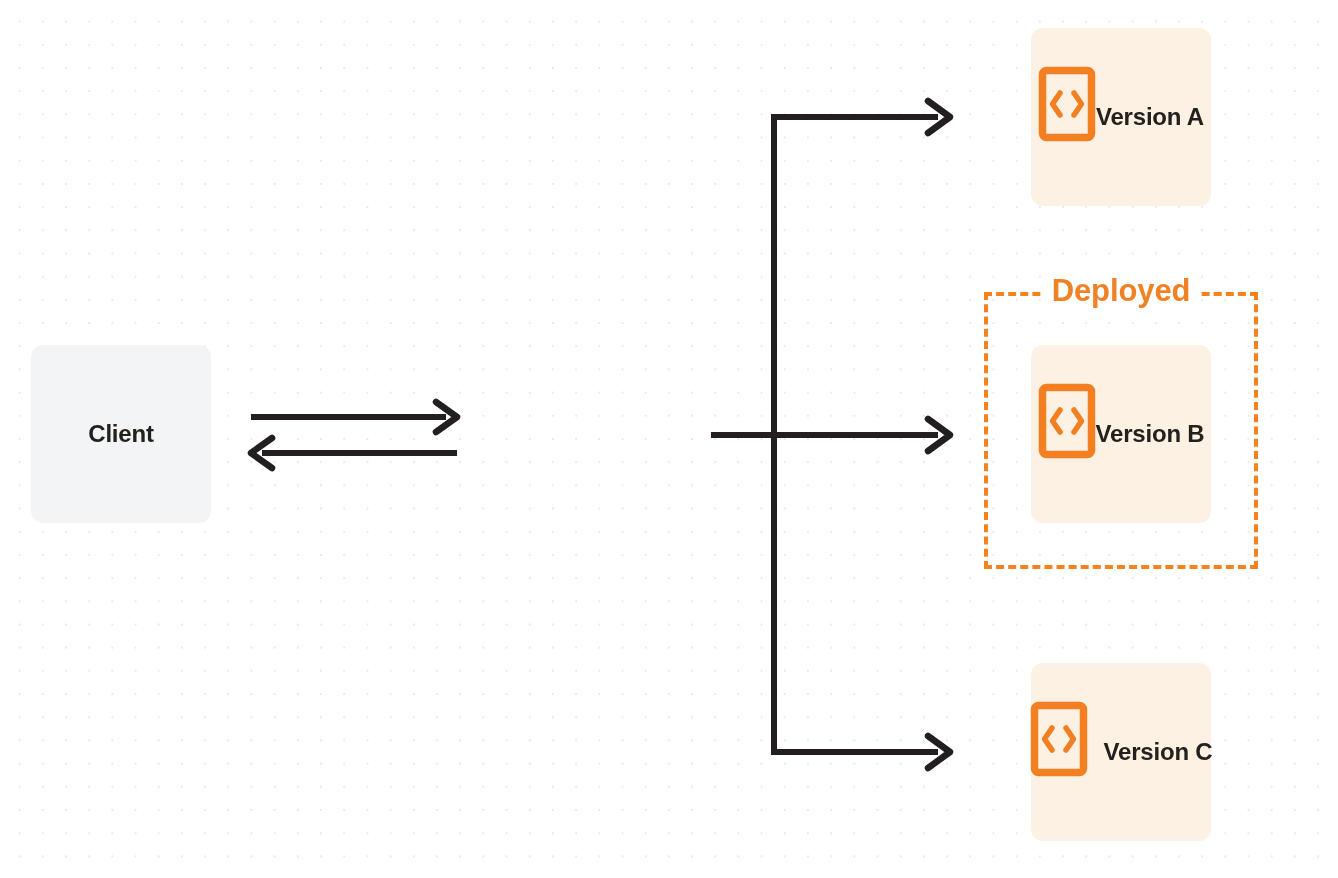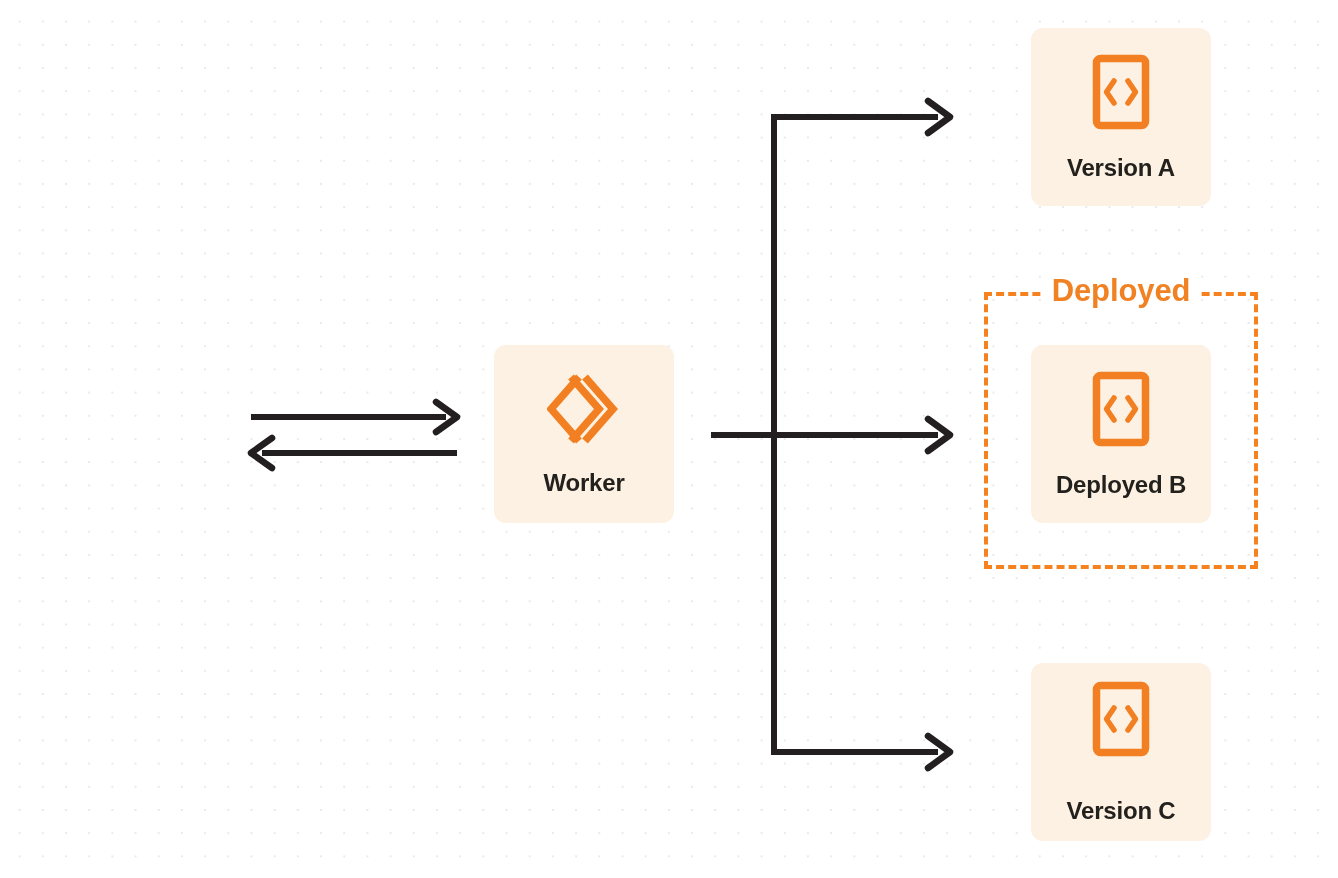--- a/index.html
+++ b/index.html
@@ -16,21 +16,20 @@
     background-size: 23.2px 23.2px;
     background-position: 8px 10px;
     overflow: hidden;
     font-family: "Liberation Sans", "DejaVu Sans", sans-serif;
   }
 
   
   .node {
     position: absolute;
     display: flex;
-    flex-direction: column;
     align-items: center;
     justify-content: center;
     border-radius: 12px;
     box-sizing: border-box;
   }
   .node-label {
     font-size: 24px;
     font-weight: 700;
     color: #23211d;
     letter-spacing: -0.2px;
@@ -152,34 +151,24 @@
       <path d="M 928 419 L 950 435 L 928 451" stroke="#231f20" stroke-width="6.5" fill="none" stroke-linecap="round" stroke-linejoin="round"></path>
     </g>
 
     <g>
       <path d="M 771 752 L 938 752" stroke="#231f20" stroke-width="6" fill="none" stroke-linecap="butt"></path>
       <path d="M 928 736 L 950 752 L 928 768" stroke="#231f20" stroke-width="6.5" fill="none" stroke-linecap="round" stroke-linejoin="round"></path>
     </g>
   </svg>
 
 
-
-  <div class="node" id="worker-node">
-    <span class="node-icon">
-      <svg width="74" height="72" viewBox="0 0 74 72" xmlns="http://www.w3.org/2000/svg">
-
-        <path d="M 32 4 L 4 36 L 32 68" fill="none" stroke="#f28022" stroke-width="7.5" stroke-linecap="butt" stroke-linejoin="miter"></path>
-
-        <path d="M 38 4 L 66 36 L 38 68" fill="none" stroke="#f28022" stroke-width="7.5" stroke-linecap="butt" stroke-linejoin="miter"></path>
-
-        <path d="M 24 4 L 52 36 L 24 68" fill="none" stroke="#f28022" stroke-width="7.5" stroke-linecap="butt" stroke-linejoin="miter"></path>
-      </svg>
-    </span>
-    <span class="node-label">Worker</span>
-  </div>
+  <div class="node" id="client-node">
+    <span class="node-label">Client</span>
+  </div>
+
 
   <div class="node version-node" id="version-a-node">
     <span class="node-icon">
       <svg width="58" height="76" viewBox="0 0 58 76" xmlns="http://www.w3.org/2000/svg">
         <rect x="4.5" y="4.5" width="49" height="67" rx="4" ry="4" fill="none" stroke="#f28022" stroke-width="7.5"></rect>
         <path d="M 22 27 L 14.5 38 L 22 49" fill="none" stroke="#f28022" stroke-width="5.5" stroke-linecap="round" stroke-linejoin="round"></path>
         <path d="M 36 27 L 43.5 38 L 36 49" fill="none" stroke="#f28022" stroke-width="5.5" stroke-linecap="round" stroke-linejoin="round"></path>
       </svg>
     </span>
     <span class="node-label">Version A</span>
@@ -190,21 +179,21 @@
   </div>
 
   <div class="node version-node" id="version-b-node">
     <span class="node-icon">
       <svg width="58" height="76" viewBox="0 0 58 76" xmlns="http://www.w3.org/2000/svg">
         <rect x="4.5" y="4.5" width="49" height="67" rx="4" ry="4" fill="none" stroke="#f28022" stroke-width="7.5"></rect>
         <path d="M 22 27 L 14.5 38 L 22 49" fill="none" stroke="#f28022" stroke-width="5.5" stroke-linecap="round" stroke-linejoin="round"></path>
         <path d="M 36 27 L 43.5 38 L 36 49" fill="none" stroke="#f28022" stroke-width="5.5" stroke-linecap="round" stroke-linejoin="round"></path>
       </svg>
     </span>
-    <span class="node-label">Deployed B</span>
+    <span class="node-label">Version B</span>
   </div>
 
   <div class="node version-node" id="version-c-node">
     <span class="node-icon">
       <svg width="58" height="76" viewBox="0 0 58 76" xmlns="http://www.w3.org/2000/svg">
         <rect x="4.5" y="4.5" width="49" height="67" rx="4" ry="4" fill="none" stroke="#f28022" stroke-width="7.5"></rect>
         <path d="M 22 27 L 14.5 38 L 22 49" fill="none" stroke="#f28022" stroke-width="5.5" stroke-linecap="round" stroke-linejoin="round"></path>
         <path d="M 36 27 L 43.5 38 L 36 49" fill="none" stroke="#f28022" stroke-width="5.5" stroke-linecap="round" stroke-linejoin="round"></path>
       </svg>
     </span>

